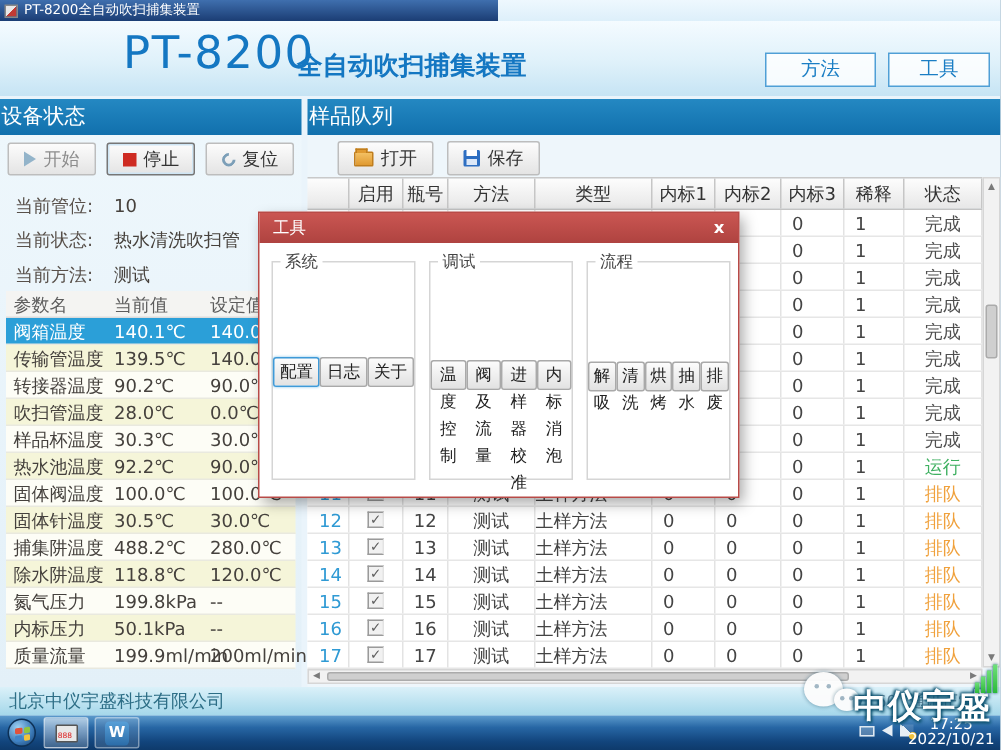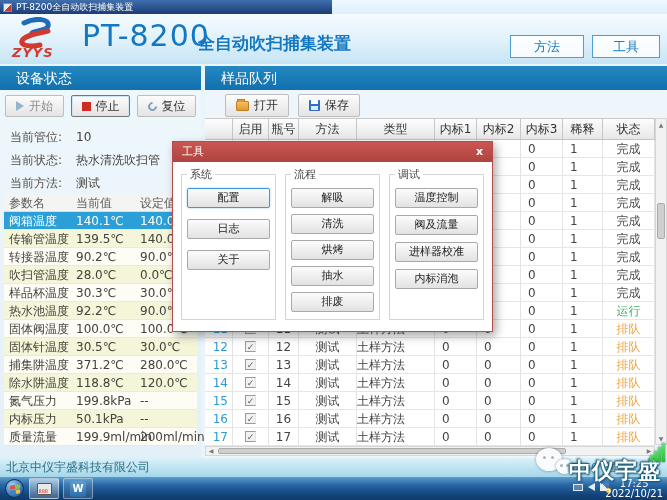--- a/index.html
+++ b/index.html
@@ -21,21 +21,21 @@
     color:#d23a30;letter-spacing:1px;}
   .model{position:absolute;left:82px;top:4px;font-size:30px;color:#1477c2;letter-spacing:1px;}
   .subtitle{position:absolute;left:198px;top:18px;font-size:17px;color:#1477c2;font-weight:bold;}
   .hbtn{position:absolute;top:21px;height:23px;border:1px solid #4f9fd6;background:rgba(255,255,255,.82);
     color:#1b7ec4;font-size:13px;text-align:center;line-height:21px;cursor:pointer;}
   .hbtn.method{left:510px;width:74px;}
   .hbtn.tools{left:592px;width:68px;}
 
   
   .secbar{position:absolute;top:66px;height:24px;background:linear-gradient(#2488c2,#1170ad);
-    color:#fff;font-size:14px;line-height:24px;padding-left:16px;}
+    color:#fff;font-size:14px;line-height:24px;padding-left:1px;}
   .secbar.left{left:0;width:201px;}
   .secbar.right{left:205px;width:462px;}
 
   
   .lpanel{position:absolute;left:0;top:90px;width:201px;height:368px;
     background:linear-gradient(#eef7fc,#e3f0f8);}
   .lbtns{position:absolute;left:5px;top:5px;display:flex;gap:7px;}
   .sbtn{width:59px;height:22px;display:inline-flex;align-items:center;justify-content:center;gap:5px;
     background:linear-gradient(#fcfcfc,#e4e4e4);border:1px solid #bdbdbd;border-radius:2px;font-size:12px;color:#333;cursor:pointer;}
   .sbtn.start{color:#8d8d8d;}
@@ -107,21 +107,21 @@
   .hthumb{position:absolute;left:12px;top:1px;width:348px;height:6px;background:#cfcfcf;border:1px solid #ababab;border-radius:2px;cursor:pointer;}
 
   
   .dialog{position:absolute;left:172px;top:141px;width:321px;height:191px;background:#fff;
     border:1px solid #b84a47;box-shadow:3px 4px 9px rgba(0,0,0,.35);}
   .dtitle{height:20px;background:linear-gradient(#ca5652,#af4340);color:#fff;font-size:11px;line-height:20px;
     padding:0 9px;display:flex;justify-content:space-between;align-items:center;}
   .dclose{font-size:11px;font-weight:bold;cursor:pointer;line-height:18px;}
   .dbody{display:flex;gap:9px;padding:12px 8px 0 8px;}
   .dgroup{position:relative;border:1px solid #d5d5d5;width:96px;height:146px;padding-top:13px;
-    display:flex;flex-direction:column;align-items:center;}
+    display:flex;align-items:center;}
   .glabel{position:absolute;top:-8px;left:5px;background:#fff;padding:0 3px;font-size:11px;color:#444;}
   .dbtn{width:83px;height:20px;font-size:11px;line-height:18px;text-align:center;color:#222;
     background:linear-gradient(#fcfcfc,#e2e2e2);border:1px solid #a9a9a9;border-radius:2px;cursor:pointer;}
   .dbtn.focus{border:1px solid #3f9ad8;box-shadow:0 0 2px #7fc2e8;}
   .g0 .dbtn{margin-bottom:11px;text-align:center;}
   .g1 .dbtn{margin-bottom:7px;}
   .g2 .dbtn{margin-bottom:6px;}
 
   
   .statusbar{position:absolute;left:0;top:458px;width:667px;height:19px;
@@ -171,27 +171,20 @@
 
 <div class="screen">
 
   <div class="topstrip"></div>
   <div class="titletab">
     <span class="titleico"></span>
     <span>PT-8200全自动吹扫捕集装置</span>
   </div>
 
   <div class="appheader">
-    <div class="logo">
-      <svg width="62" height="44" viewBox="0 0 62 44">
-        <path d="M14 6 C 26 0, 40 2, 38 9 C 37 14, 26 13, 22 16" fill="none" stroke="#1f6cb8" stroke-width="5" stroke-linecap="round"></path>
-        <path d="M38 14 C 30 16, 14 18, 12 24 C 10 29, 22 30, 30 28" fill="none" stroke="#d23a30" stroke-width="5" stroke-linecap="round"></path>
-      </svg>
-      <span class="logo-zyys">ZYYS</span>
-    </div>
     <div class="model">PT-8200</div>
     <div class="subtitle">全自动吹扫捕集装置</div>
     <div class="hbtn method">方法</div>
     <div class="hbtn tools">工具</div>
   </div>
 
   <div class="secbar left">设备状态</div>
   <div class="secbar right">样品队列</div>
 
   <div class="lpanel">
@@ -265,21 +258,21 @@
             <span class="pc1">100.0℃</span>
             <span class="pc2">100.0℃</span>
           </div>
           <div class="prow alt">
             <span class="pc0">固体针温度</span>
             <span class="pc1">30.5℃</span>
             <span class="pc2">30.0℃</span>
           </div>
           <div class="prow">
             <span class="pc0">捕集阱温度</span>
-            <span class="pc1">371.2℃</span>
+            <span class="pc1">488.2℃</span>
             <span class="pc2">280.0℃</span>
           </div>
           <div class="prow alt">
             <span class="pc0">除水阱温度</span>
             <span class="pc1">118.8℃</span>
             <span class="pc2">120.0℃</span>
           </div>
           <div class="prow">
             <span class="pc0">氮气压力</span>
             <span class="pc1">199.8kPa</span>
@@ -547,34 +540,34 @@
       <span>工具</span>
       <span class="dclose">x</span>
     </div>
     <div class="dbody" id="dialog-groups">
         <div class="dgroup g0">
           <span class="glabel">系统</span>
           <div class="dbtn focus">配置</div>
           <div class="dbtn">日志</div>
           <div class="dbtn">关于</div>
         </div>
+        <div class="dgroup g1">
+          <span class="glabel">调试</span>
+          <div class="dbtn">温度控制</div>
+          <div class="dbtn">阀及流量</div>
+          <div class="dbtn">进样器校准</div>
+          <div class="dbtn">内标消泡</div>
+        </div>
         <div class="dgroup g2">
           <span class="glabel">流程</span>
           <div class="dbtn">解吸</div>
           <div class="dbtn">清洗</div>
           <div class="dbtn">烘烤</div>
           <div class="dbtn">抽水</div>
           <div class="dbtn">排废</div>
-        </div>
-        <div class="dgroup g1">
-          <span class="glabel">调试</span>
-          <div class="dbtn">温度控制</div>
-          <div class="dbtn">阀及流量</div>
-          <div class="dbtn">进样器校准</div>
-          <div class="dbtn">内标消泡</div>
         </div>
       </div>
   </div>
 
   <div class="statusbar">
     <span>北京中仪宇盛科技有限公司</span>
     <span class="statusright">
       <span>7160</span>
       <span>通讯正常</span>
     </span>

